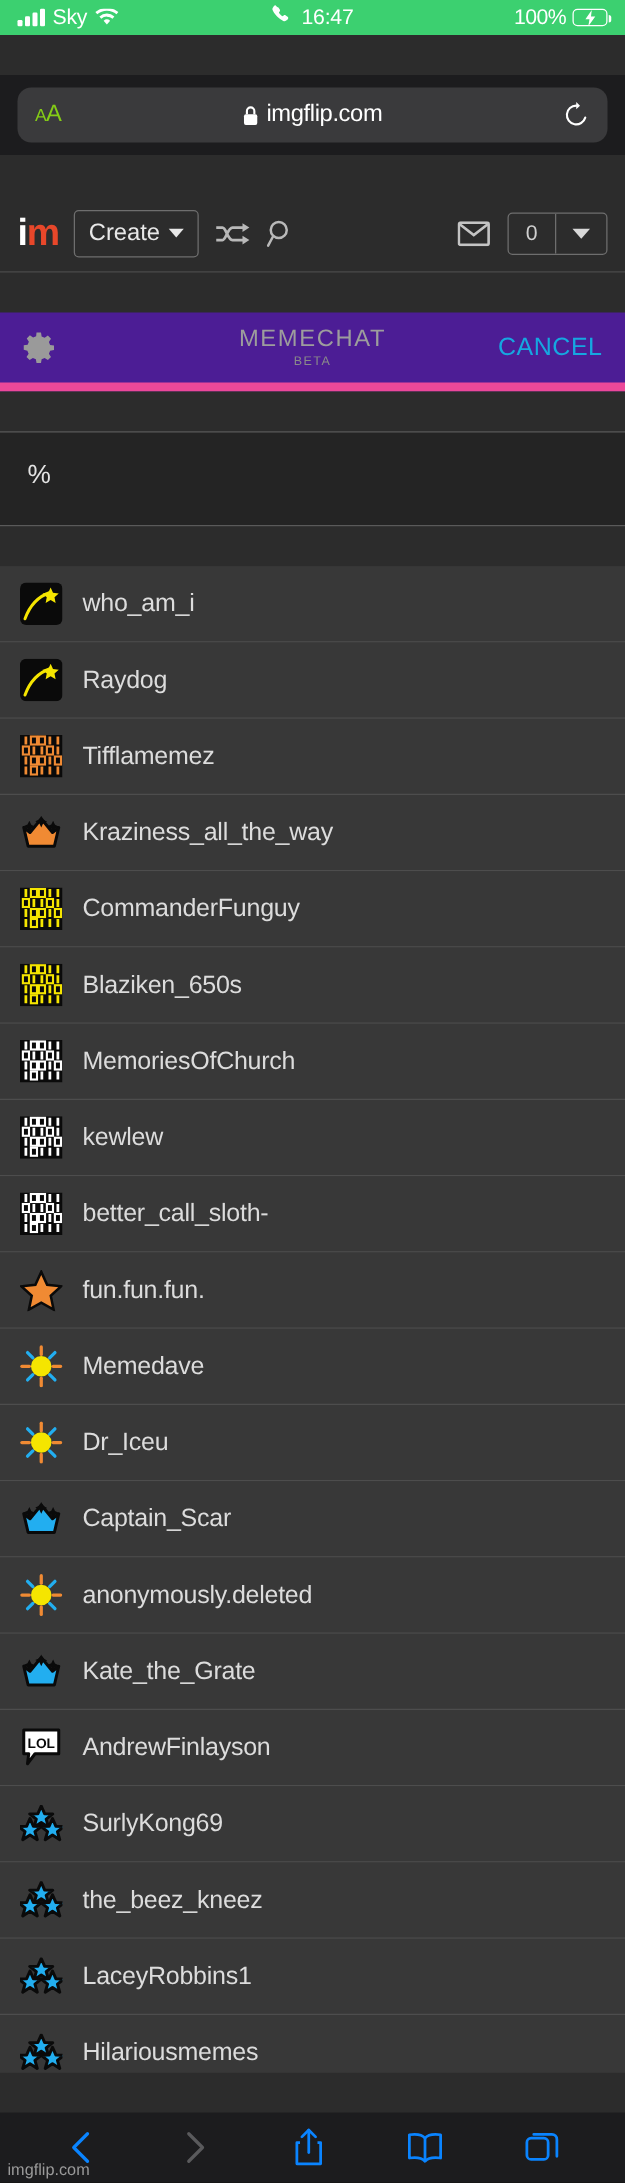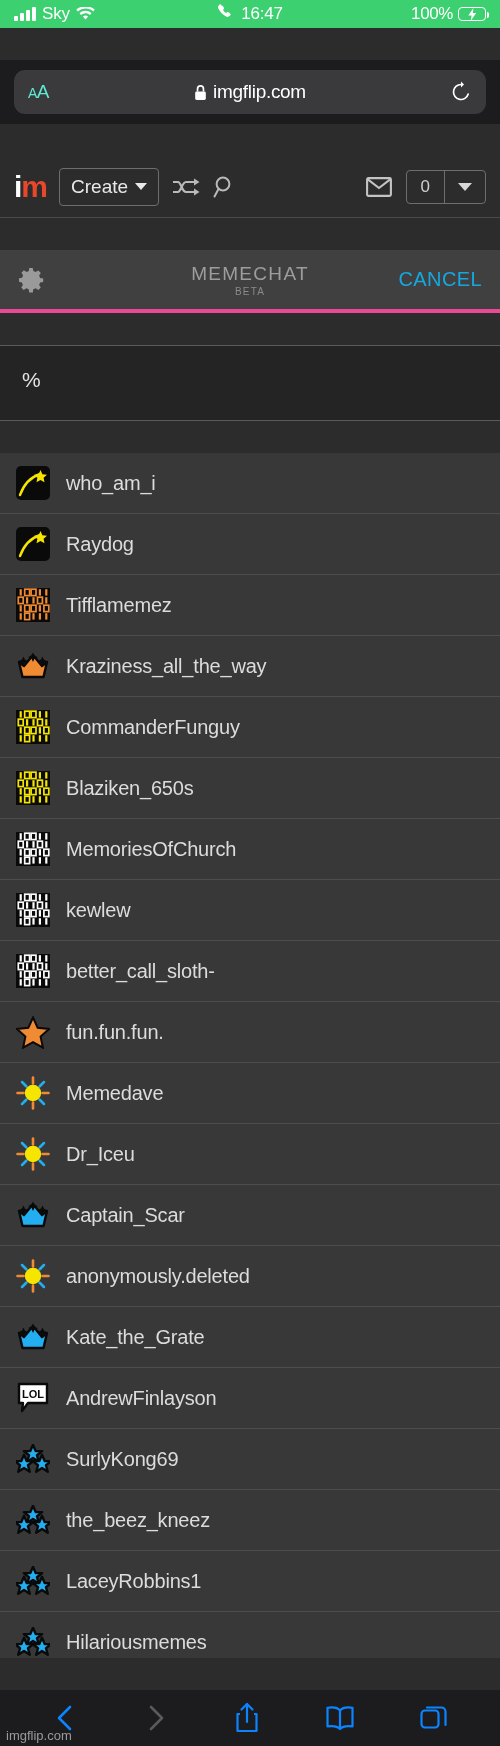--- a/index.html
+++ b/index.html
@@ -37,21 +37,21 @@
   .batt-pct { font-size: 17px; letter-spacing: -0.4px; margin-left: 44px; }
   .batt { width: 28px; height: 14px; border: 1.6px solid #fff; border-radius: 4px; position: relative; display:flex; align-items:center; justify-content:center; }
   .batt:after { content:""; position:absolute; right:-4px; top:4px; width:2.5px; height:6px; background:#fff; border-radius:0 2px 2px 0; }
 
   
   .addrwrap { background: #1c1c1e; flex: 0 0 64px; display: flex; align-items: center; padding: 0 14px; }
   .addrbar {
     flex: 1; height: 44px; background: #3a3a3c; border-radius: 11px;
     display: flex; align-items: center; padding: 0 14px; position: relative;
   }
-  .aa { color:#5eead4; letter-spacing:-0.5px; }
+  .aa { color:#84cc16; letter-spacing:-0.5px; }
   .aa .small { font-size: 14px; }
   .aa .big { font-size: 19px; }
   .addr-center { position:absolute; left:0; right:0; display:flex; align-items:center; justify-content:center; gap:6px; }
   .lock svg { display:block; }
   .addr-url { color:#fff; font-size: 19px; letter-spacing: -0.3px; }
   .reload { margin-left:auto; color:#fff; position:relative; z-index:2; }
   .reload svg { display:block; }
 
   
   .imgflip-head {
@@ -70,22 +70,22 @@
   .hd-icon { color:#b9b9b9; display:flex; align-items:center; }
   .hd-icon svg { display:block; }
   .hd-right { margin-left:auto; display:flex; align-items:center; gap:14px; }
   .msgcount { display:flex; border:1px solid #6e6e6e; border-radius:4px; overflow:hidden; }
   .msgcount .num { color:#cfcfcf; font-size:17px; padding:6px 14px; }
   .msgcount .dd { border-left:1px solid #6e6e6e; padding:6px 13px; display:flex; align-items:center; }
   .caret-sm { width:0;height:0;border-left:7px solid transparent;border-right:7px solid transparent;border-top:8px solid #d8d8d8; }
 
   
   .mc-bar {
-    flex: 0 0 63px; background:#404040; display:flex; align-items:center;
-    padding: 0 18px; position:relative; border-bottom:4px solid #ec4899;
+    flex: 0 0 63px; background:#4c1d95; display:flex; align-items:center;
+    padding: 0 18px; position:relative; border-bottom:7px solid #ec4899;
   }
   .gear { color:#9a9a9a; }
   .gear svg { display:block; }
   .mc-title-wrap {
     position:absolute; left:0; right:0; display:flex; flex-direction:column;
     align-items:center; justify-content:center; pointer-events:none; gap:1px;
   }
   .mc-title { color:#9d9d9d; font-size:19px; letter-spacing:1.3px; }
   .mc-beta { color:#8a8a8a; font-size:10px; letter-spacing:1.2px; }
   .mc-cancel { margin-left:auto; color:#16a7e0; font-size:20px; letter-spacing:0.4px; position:relative; z-index:2; }

